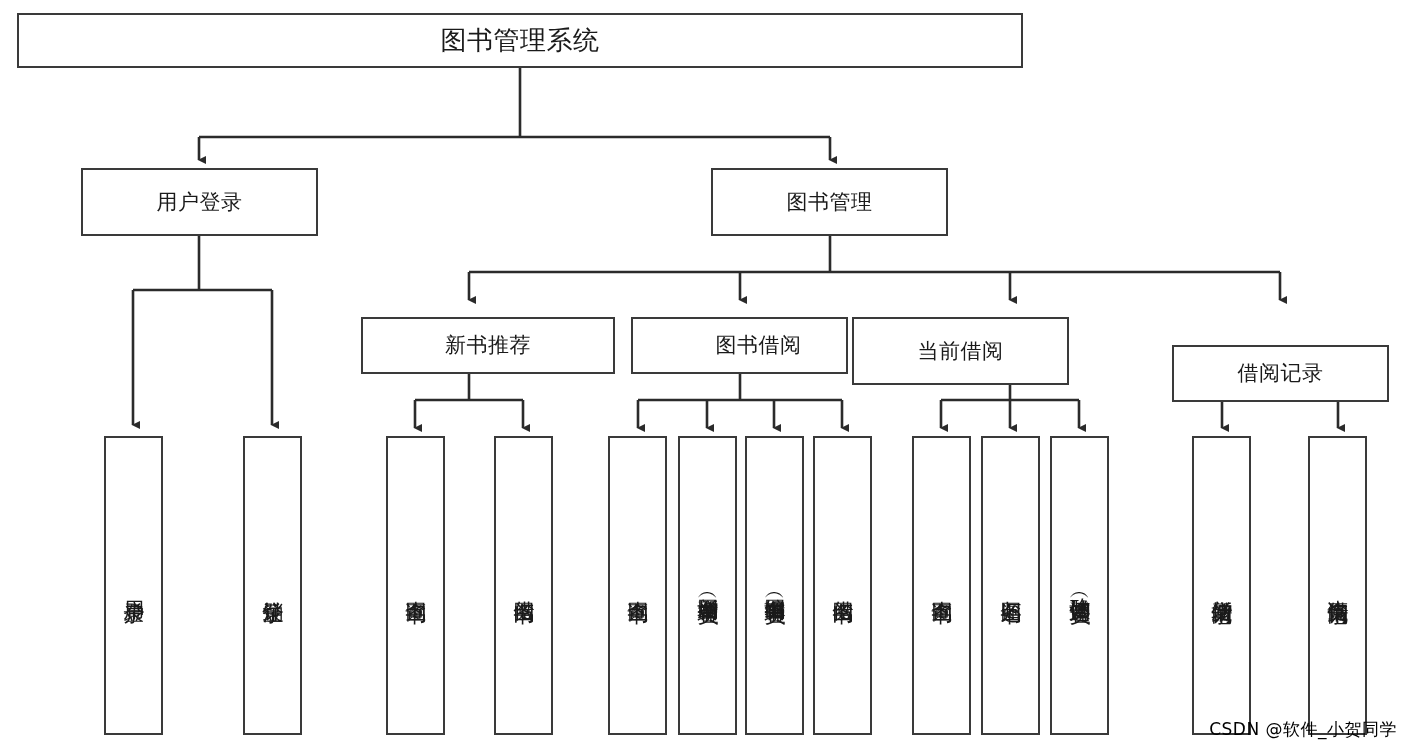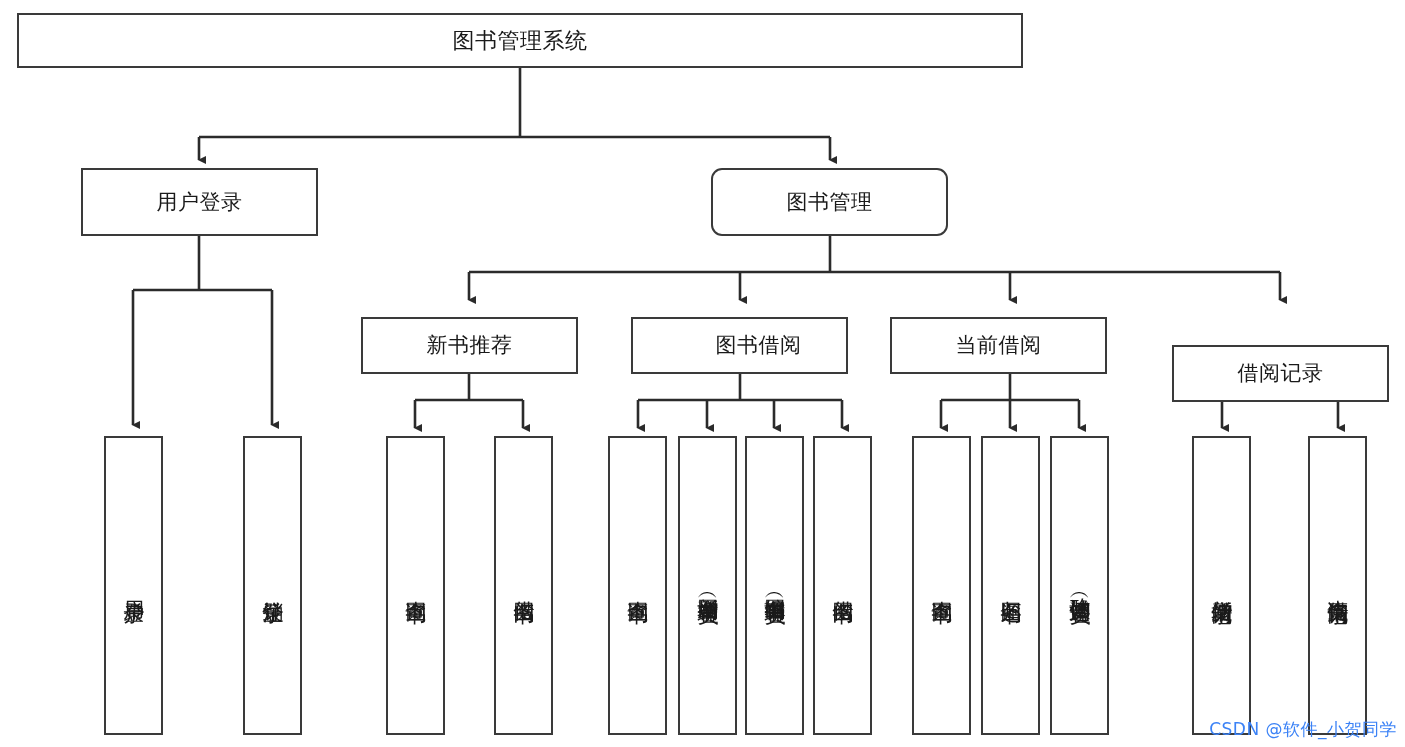--- a/index.html
+++ b/index.html
@@ -44,42 +44,42 @@
     display: block;
     text-align: center;
     line-height: 1.25;
     letter-spacing: 0.5px;
   }
   .node.horiz .lbl {
     writing-mode: horizontal-tb;
     font-size: 21px;
   }
   .node.root .lbl {
-    font-size: 22px;
+    font-size: 26px;
   }
   .node.vert {
     align-items: center;
     justify-content: center;
     padding: 6px 0;
   }
   .node.vert .lbl {
     writing-mode: vertical-rl;
     text-orientation: upright;
     font-size: 21px;
     line-height: 1.18;
     letter-spacing: 1px;
     max-height: 284px;
     text-align: center;
   }
   .watermark {
     position: absolute;
     right: 8px;
     bottom: 6px;
     font-size: 17px;
-    color: #3b82f6;
+    color: #000000;
     z-index: 5;
     white-space: nowrap;
     letter-spacing: 0.5px;
   }
 </style>
 </head>
 <body>
 
 <div id="canvas">
 
@@ -134,31 +134,31 @@
     </g>
   </svg>
 
   <div class="node root horiz" style="left:17px; top:13px; width:1006px; height:55px;">
     <span class="lbl">图书管理系统</span>
   </div>
 
   <div class="node horiz" style="left:81px; top:168px; width:237px; height:68px;">
     <span class="lbl">用户登录</span>
   </div>
-  <div class="node horiz" style="left:711px; top:168px; width:237px; height:68px;border-radius:11px;">
+  <div class="node horiz" style="left:711px; top:168px; width:237px; height:68px;">
     <span class="lbl">图书管理</span>
   </div>
 
-  <div class="node horiz" style="left:361px; top:317px; width:217px; height:57px;">
+  <div class="node horiz" style="left:361px; top:317px; width:254px; height:57px;">
     <span class="lbl">新书推荐</span>
   </div>
   <div class="node horiz" style="left:631px; top:317px; width:217px; height:57px;padding-left:38px;">
     <span class="lbl">图书借阅</span>
   </div>
-  <div class="node horiz" style="left:890px; top:317px; width:217px; height:57px;">
+  <div class="node horiz" style="left:852px; top:317px; width:217px; height:68px;">
     <span class="lbl">当前借阅</span>
   </div>
   <div class="node horiz" style="left:1172px; top:317px; width:217px; height:57px;margin-top:28px;">
     <span class="lbl">借阅记录</span>
   </div>
 
   <div class="node vert" style="left:104px; top:436px; width:59px; height:299px;">
     <span class="lbl">用户登录</span>
   </div>
   <div class="node vert" style="left:243px; top:436px; width:59px; height:299px;">

